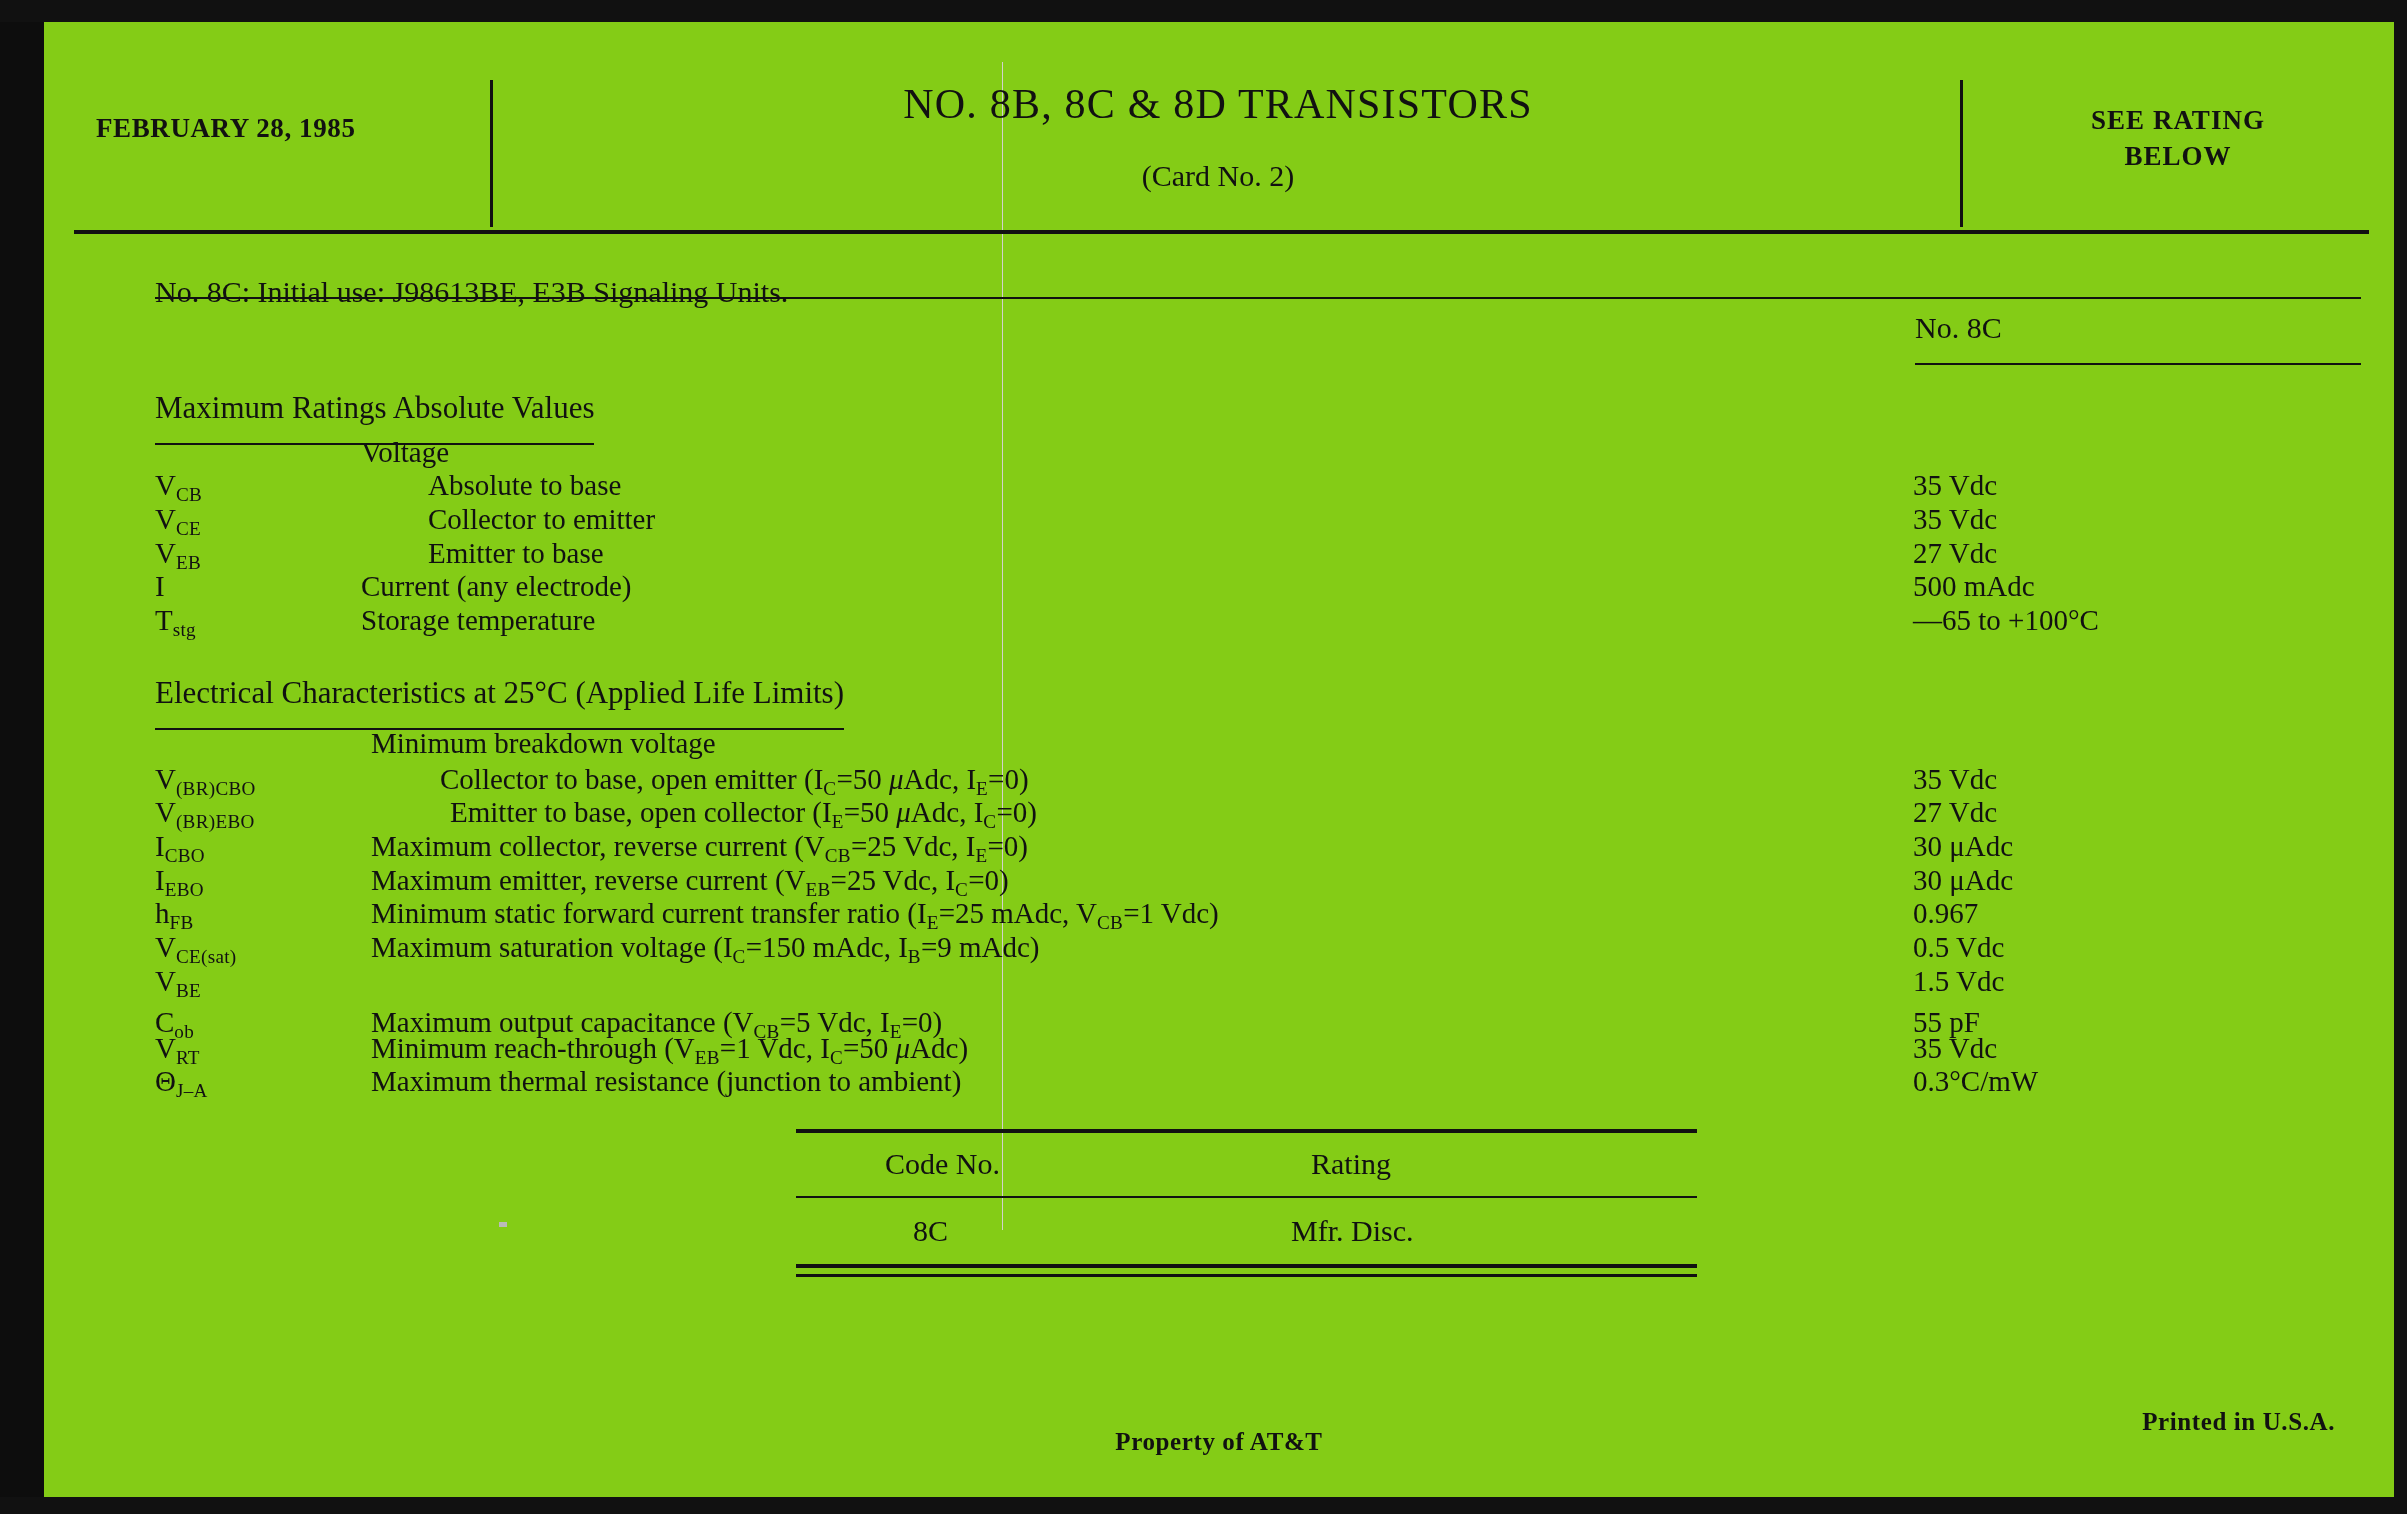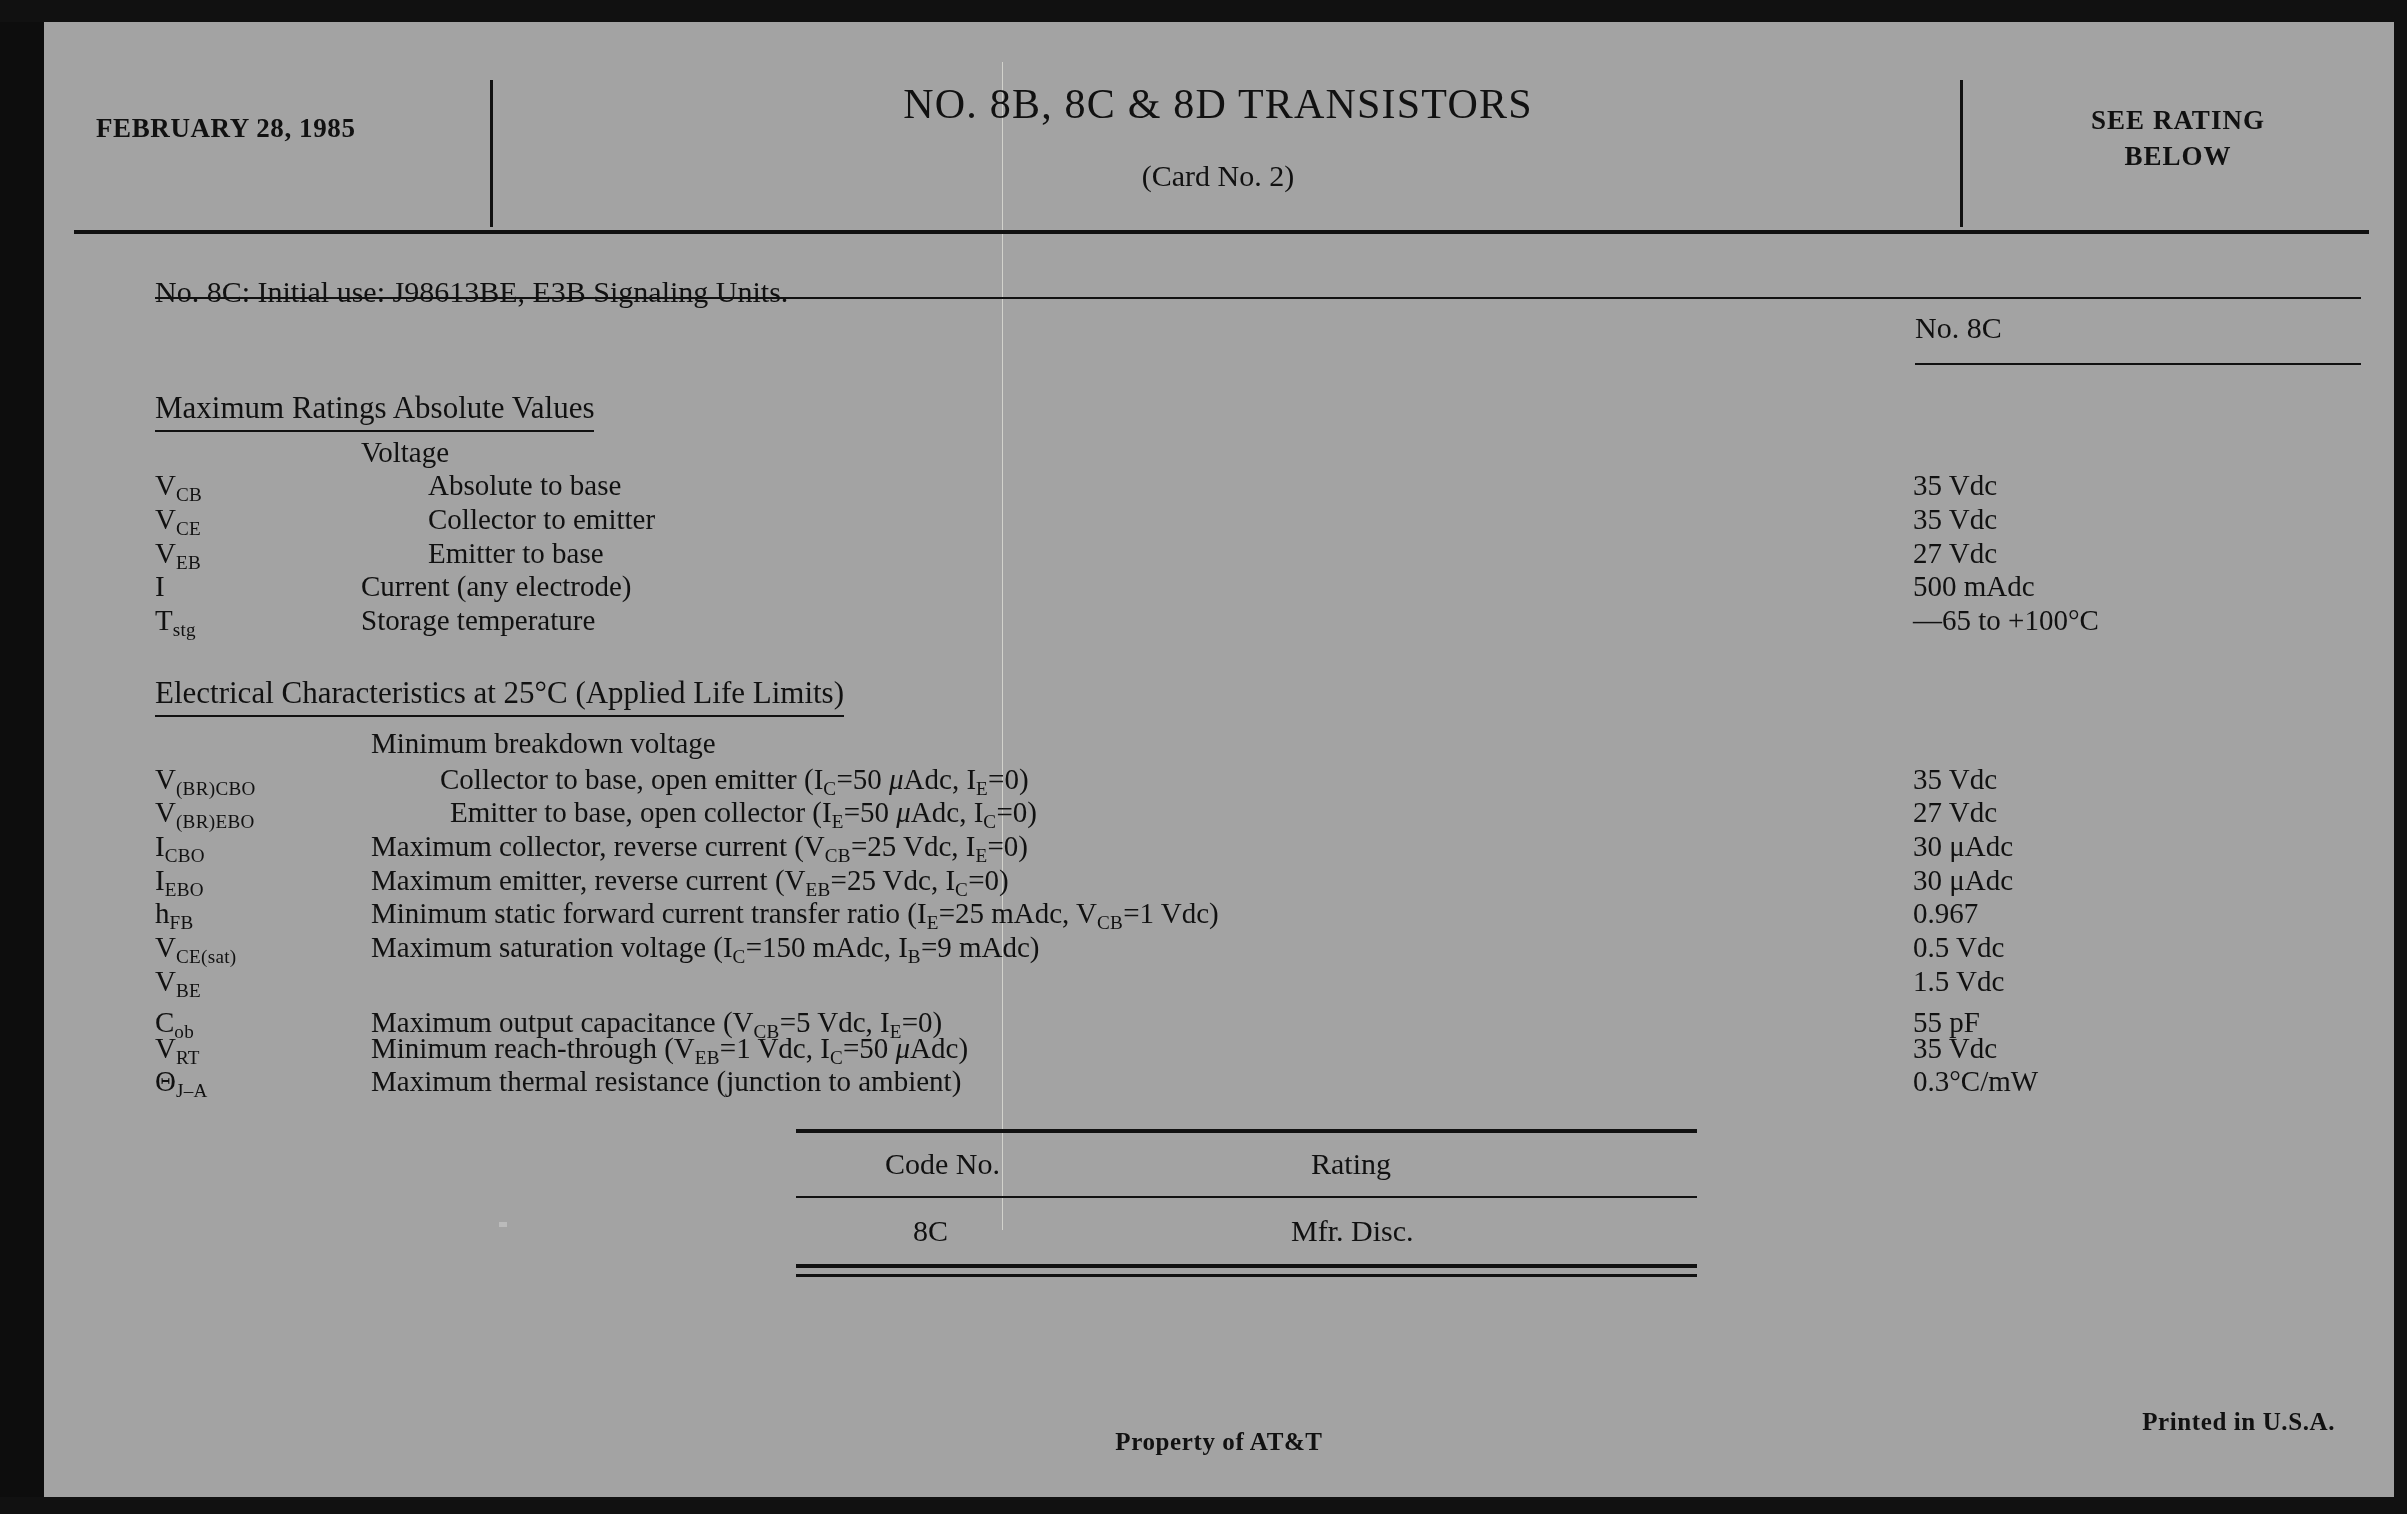--- a/index.html
+++ b/index.html
@@ -34,21 +34,21 @@
     background: #0d0d0d;
   }
   .edge-right {
     position: absolute; right: 0; top: 0; width: 14px; height: 1515px;
     background: #111;
   }
   .card {
     position: absolute;
     left: 44px; top: 22px;
     width: 2350px; height: 1475px;
-    background: #a3a3a3;
+    background: #84cc16;
   }
 
   
   .fold {
     position: absolute;
     left: 958px; top: 40px;
     width: 1px; height: 1168px;
     background: #d2d2cc;
   }
 
@@ -135,21 +135,21 @@
     left: 1871px; top: 341px;
     width: 446px; height: 2px;
     background: #111;
   }
 
   .section-title {
     position: absolute;
     font-size: 31px;
     color: #111;
     border-bottom: 2px solid #111;
-    padding-bottom: 4px;
+    padding-bottom: 17px;
     white-space: nowrap;
   }
   #sec-max { left: 111px; top: 368px; }
   #sec-elec { left: 111px; top: 653px; }
 
   
   .row {
     position: absolute;
     left: 0; width: 2350px;
     height: 34px;

